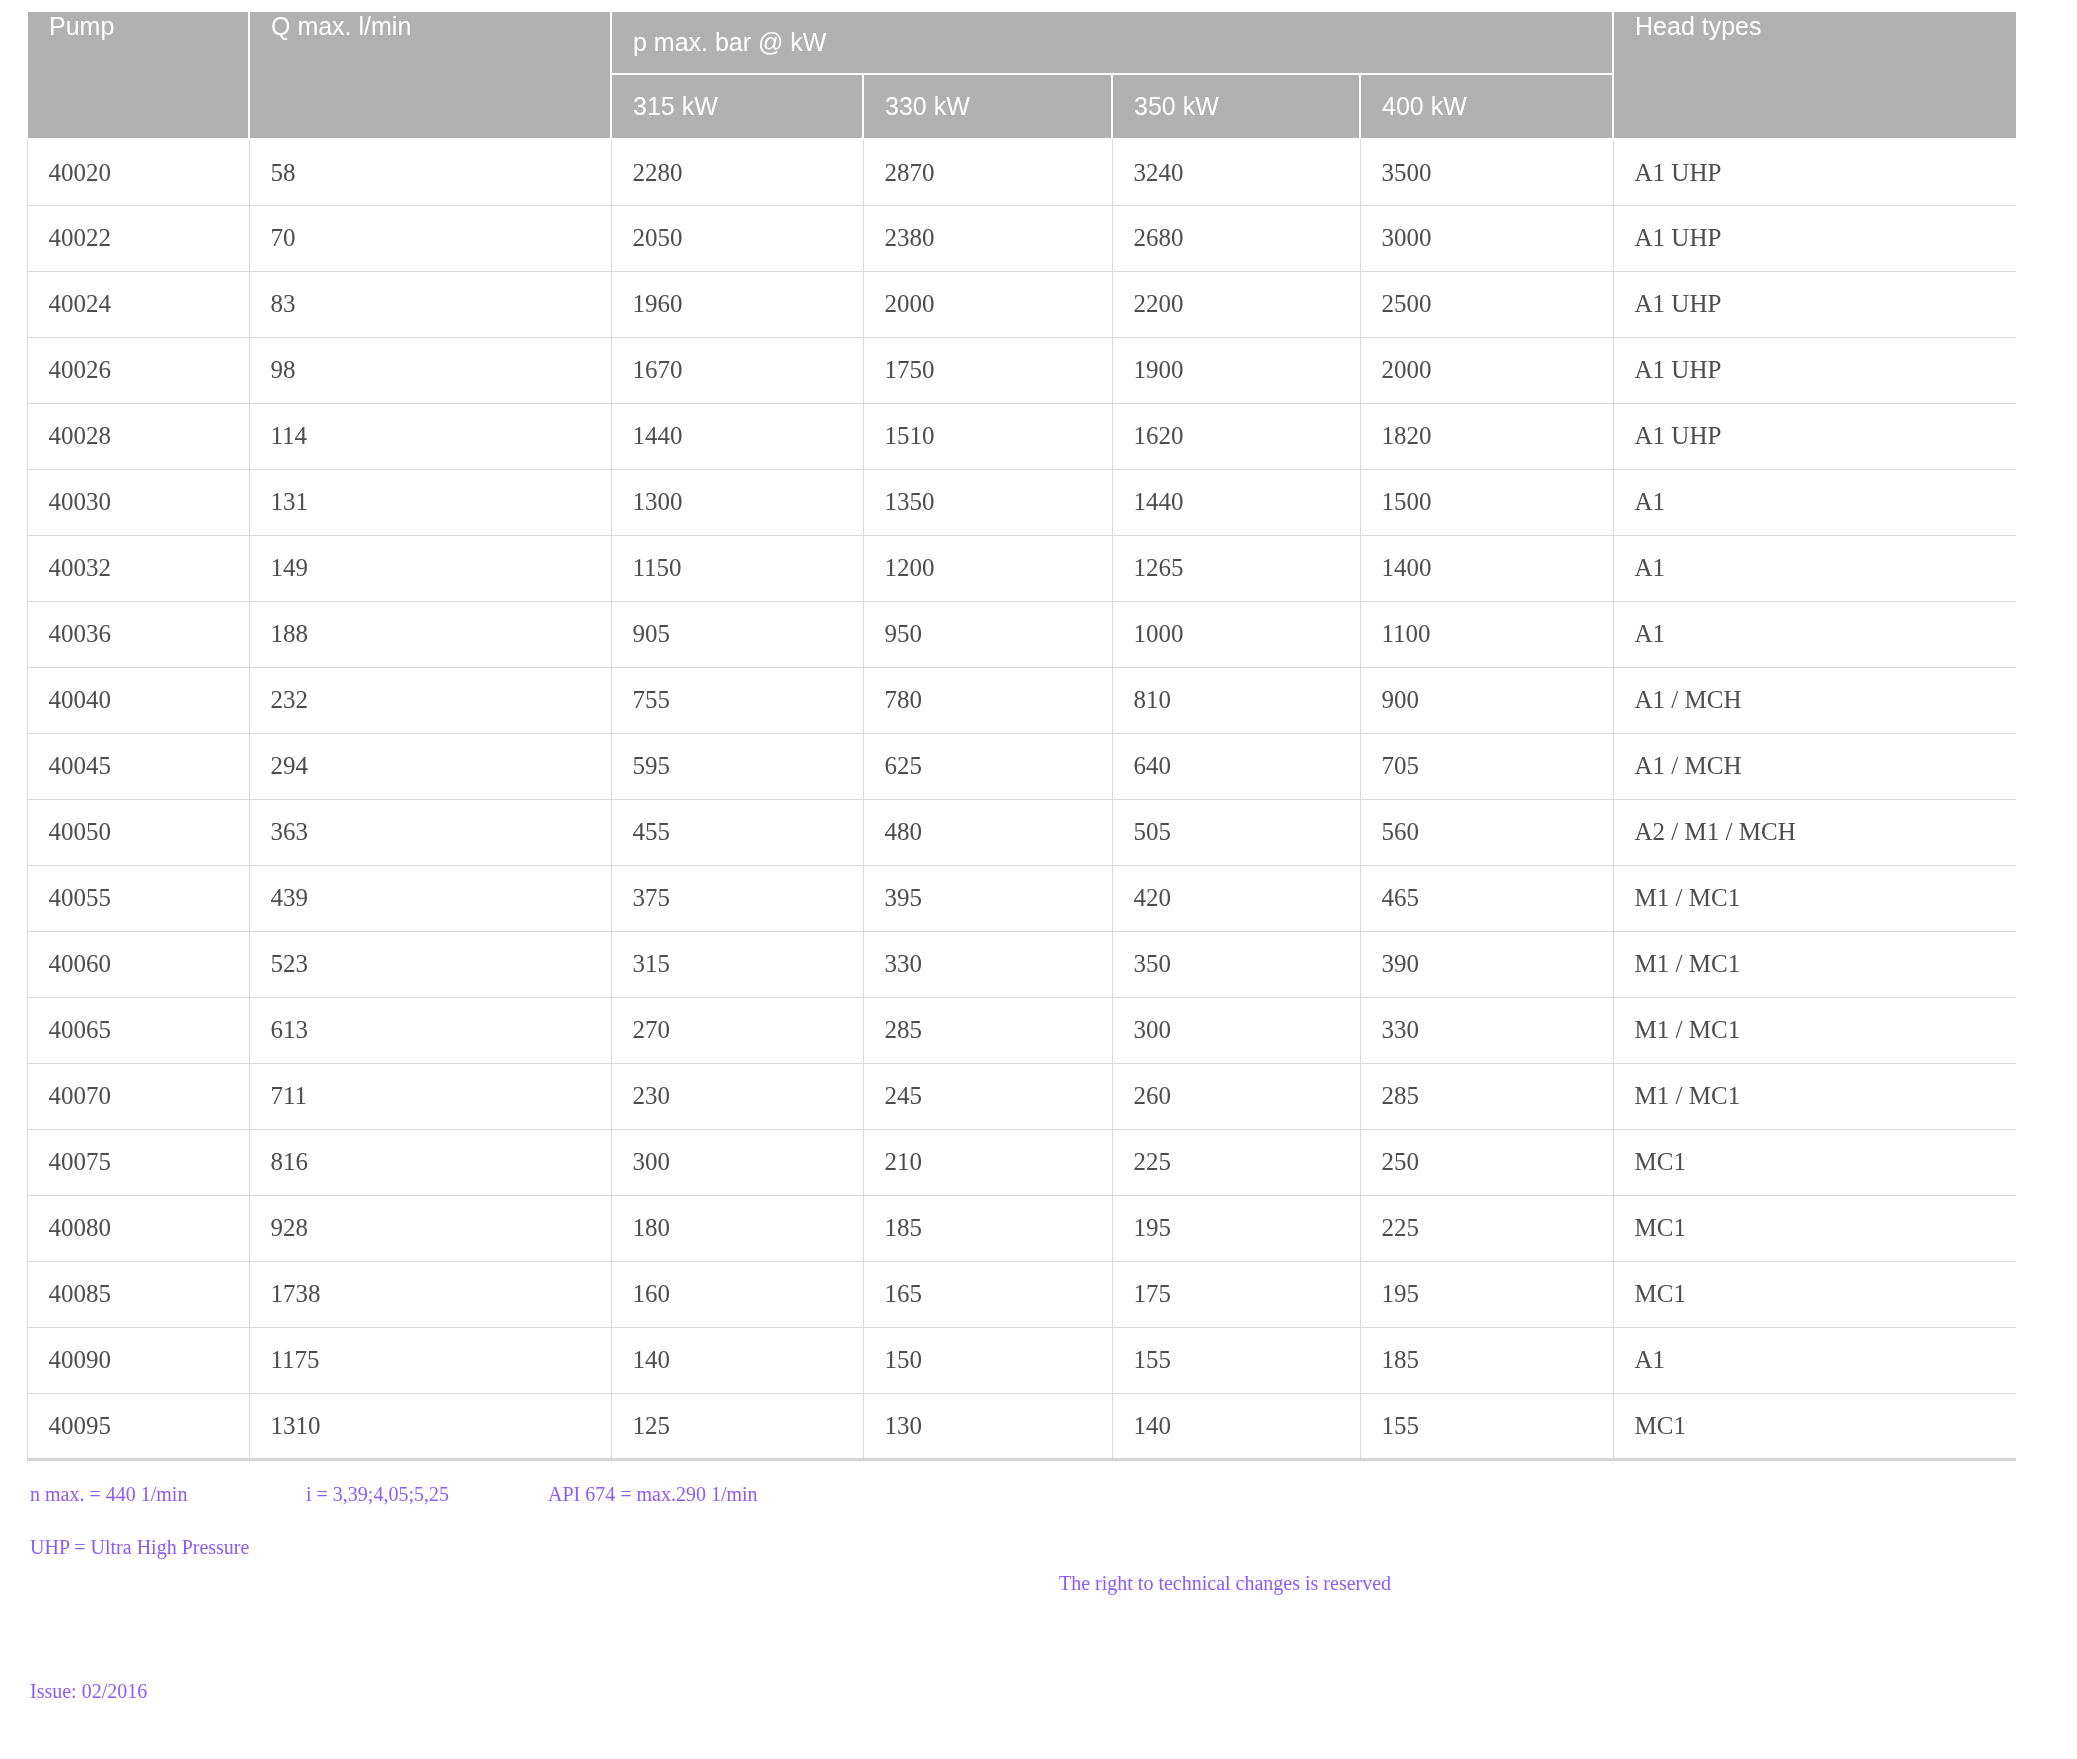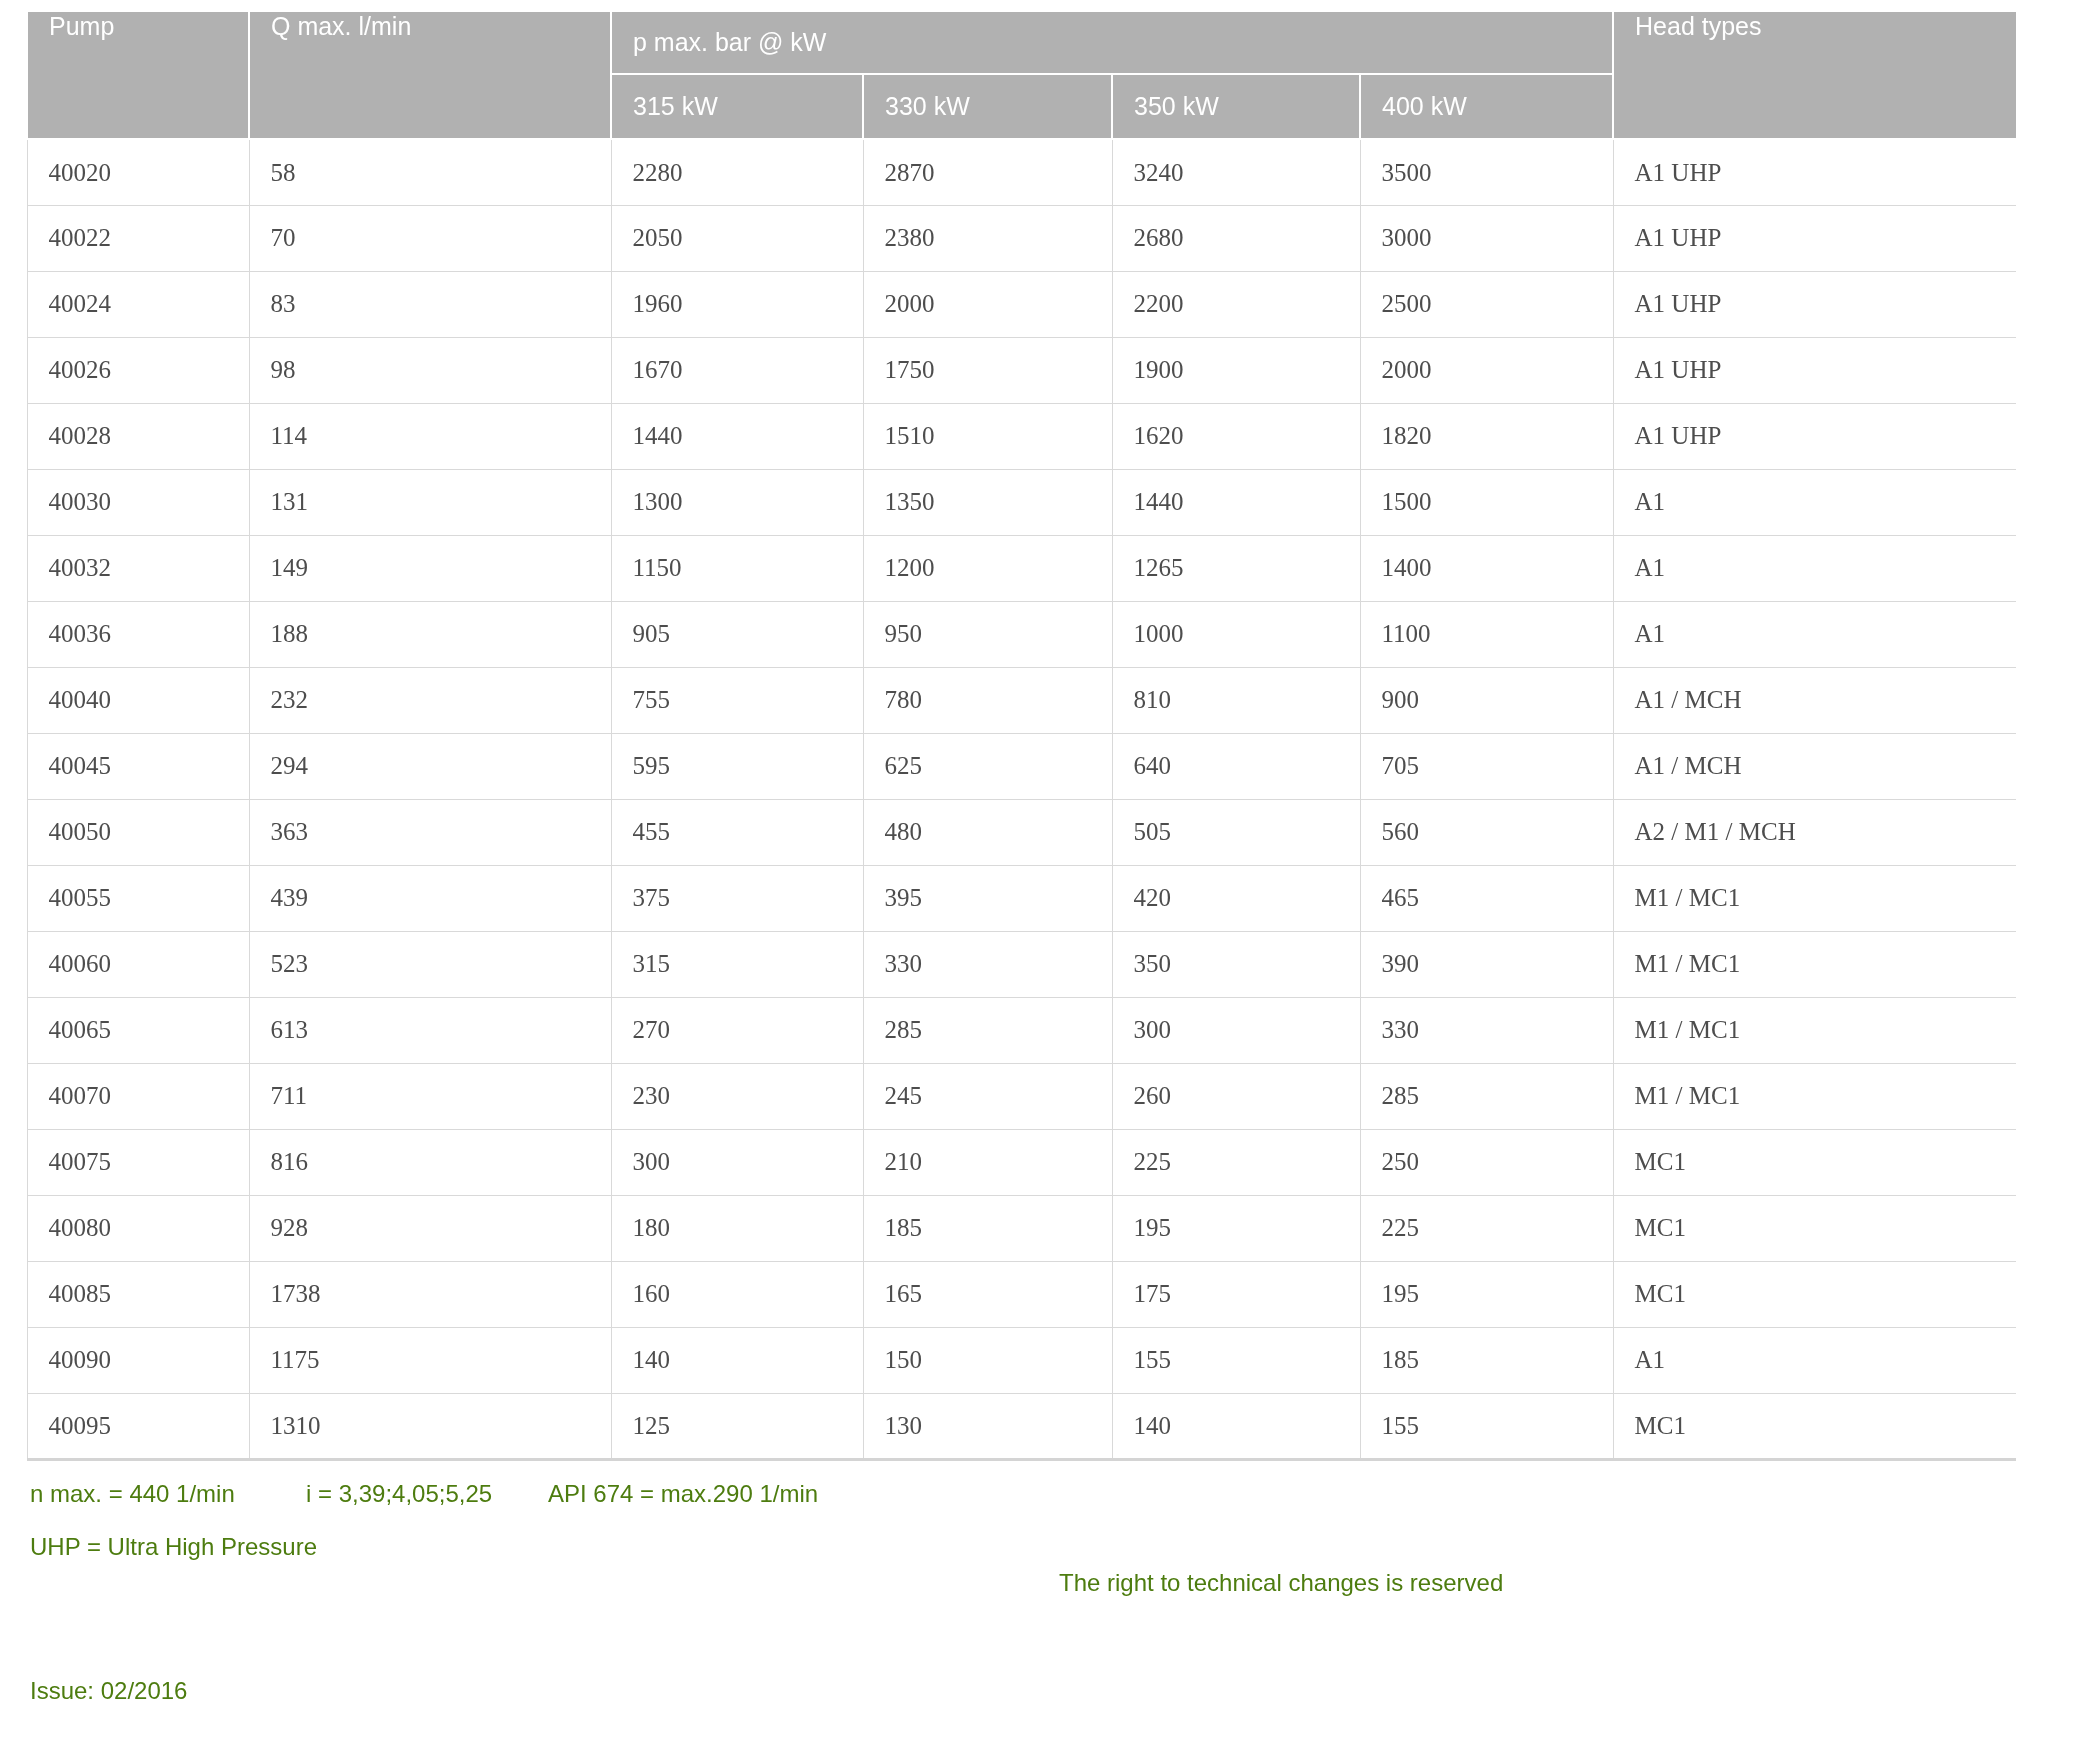--- a/index.html
+++ b/index.html
@@ -20,21 +20,21 @@
   tr.hrow2 { height:65px; }
   th.rowspan2 { vertical-align:top; padding-top:17.4px; }
   th.grouphead { vertical-align:middle; }
   th.sub { vertical-align:middle; }
   tbody tr { height:66px;font-family:Liberation Serif, serif; }
   tbody td {
     border:1.7px solid #d9d9d9; padding:0 0 0 21px; vertical-align:middle;
     font-size:25px; color:#4d4d4d; background:#ffffff;
   }
   tbody tr:last-child td { border-bottom:3.5px solid #d4d4d4; }
-  .note { position:absolute; font-size:24px; color:#4d7c0f; line-height:38px; white-space:nowrap; }
+  .note { position:absolute; font-size:20px; color:#8b5cf6; line-height:38px; white-space:nowrap;font-family:Liberation Serif, serif; }
   .note div { white-space:nowrap; }
 </style>
 </head>
 <body>
 
 <div class="page">
 
   <table class="spec">
     <colgroup>
       <col style="width:222px">

